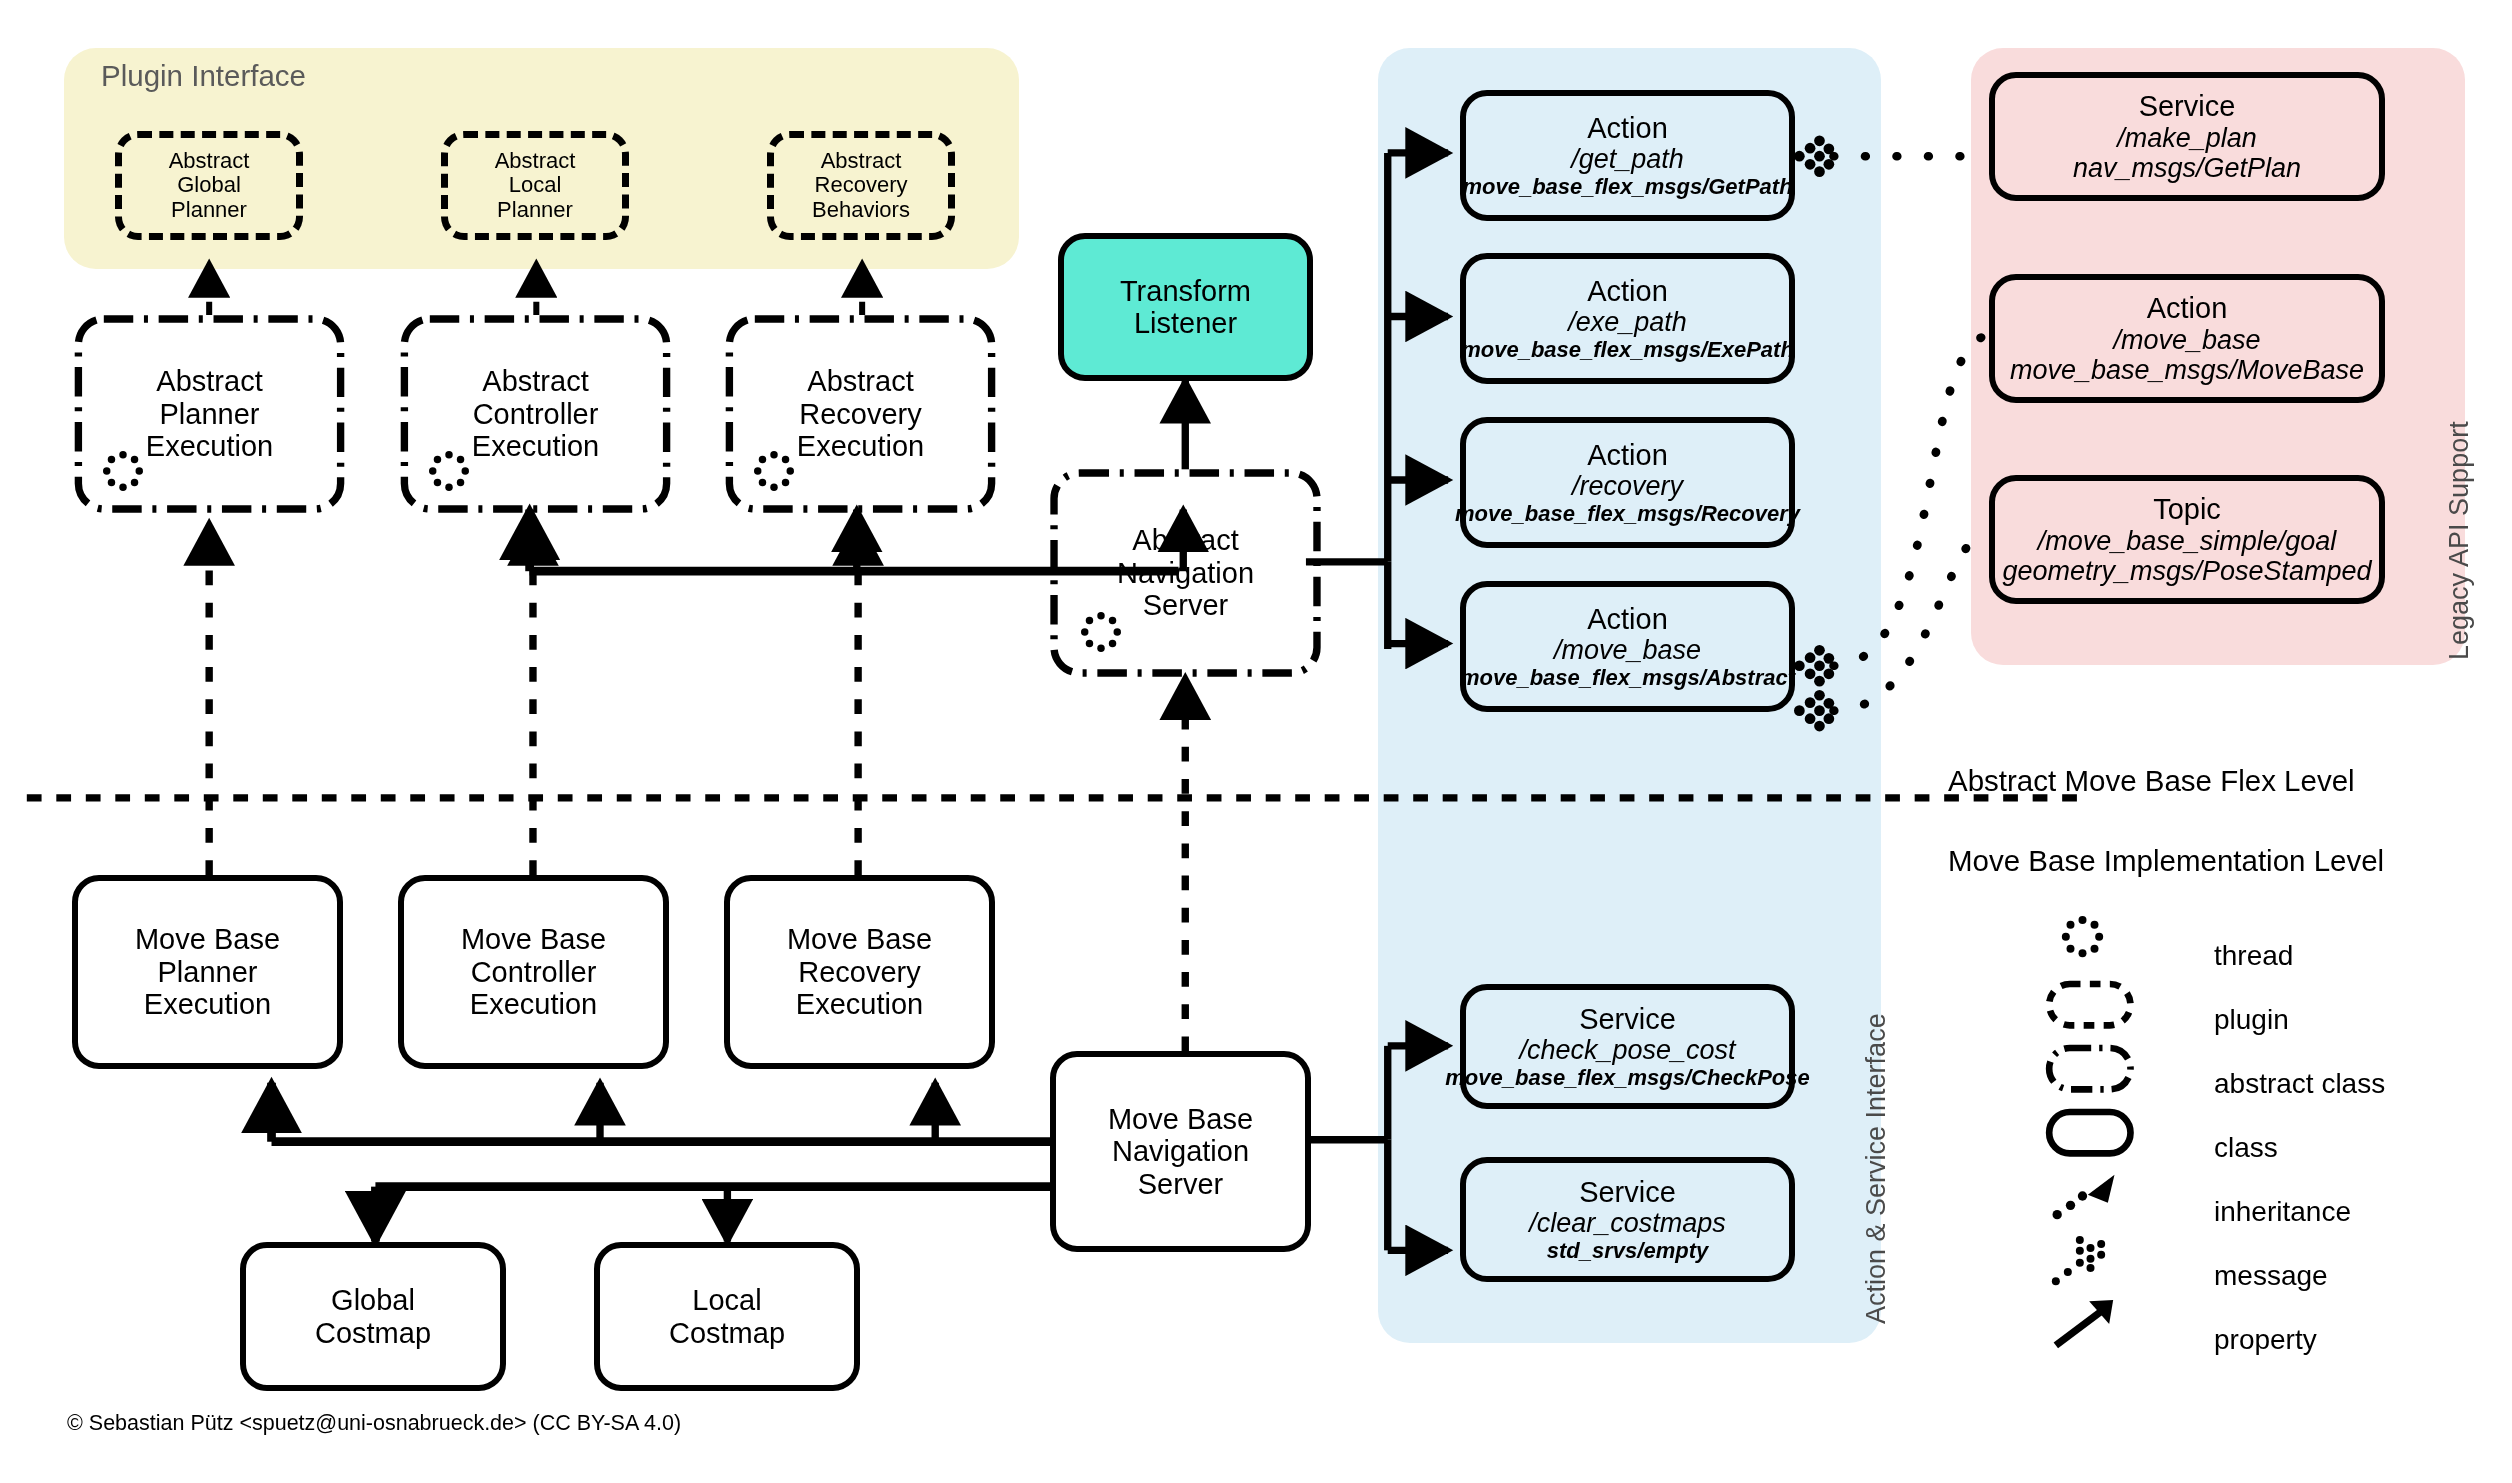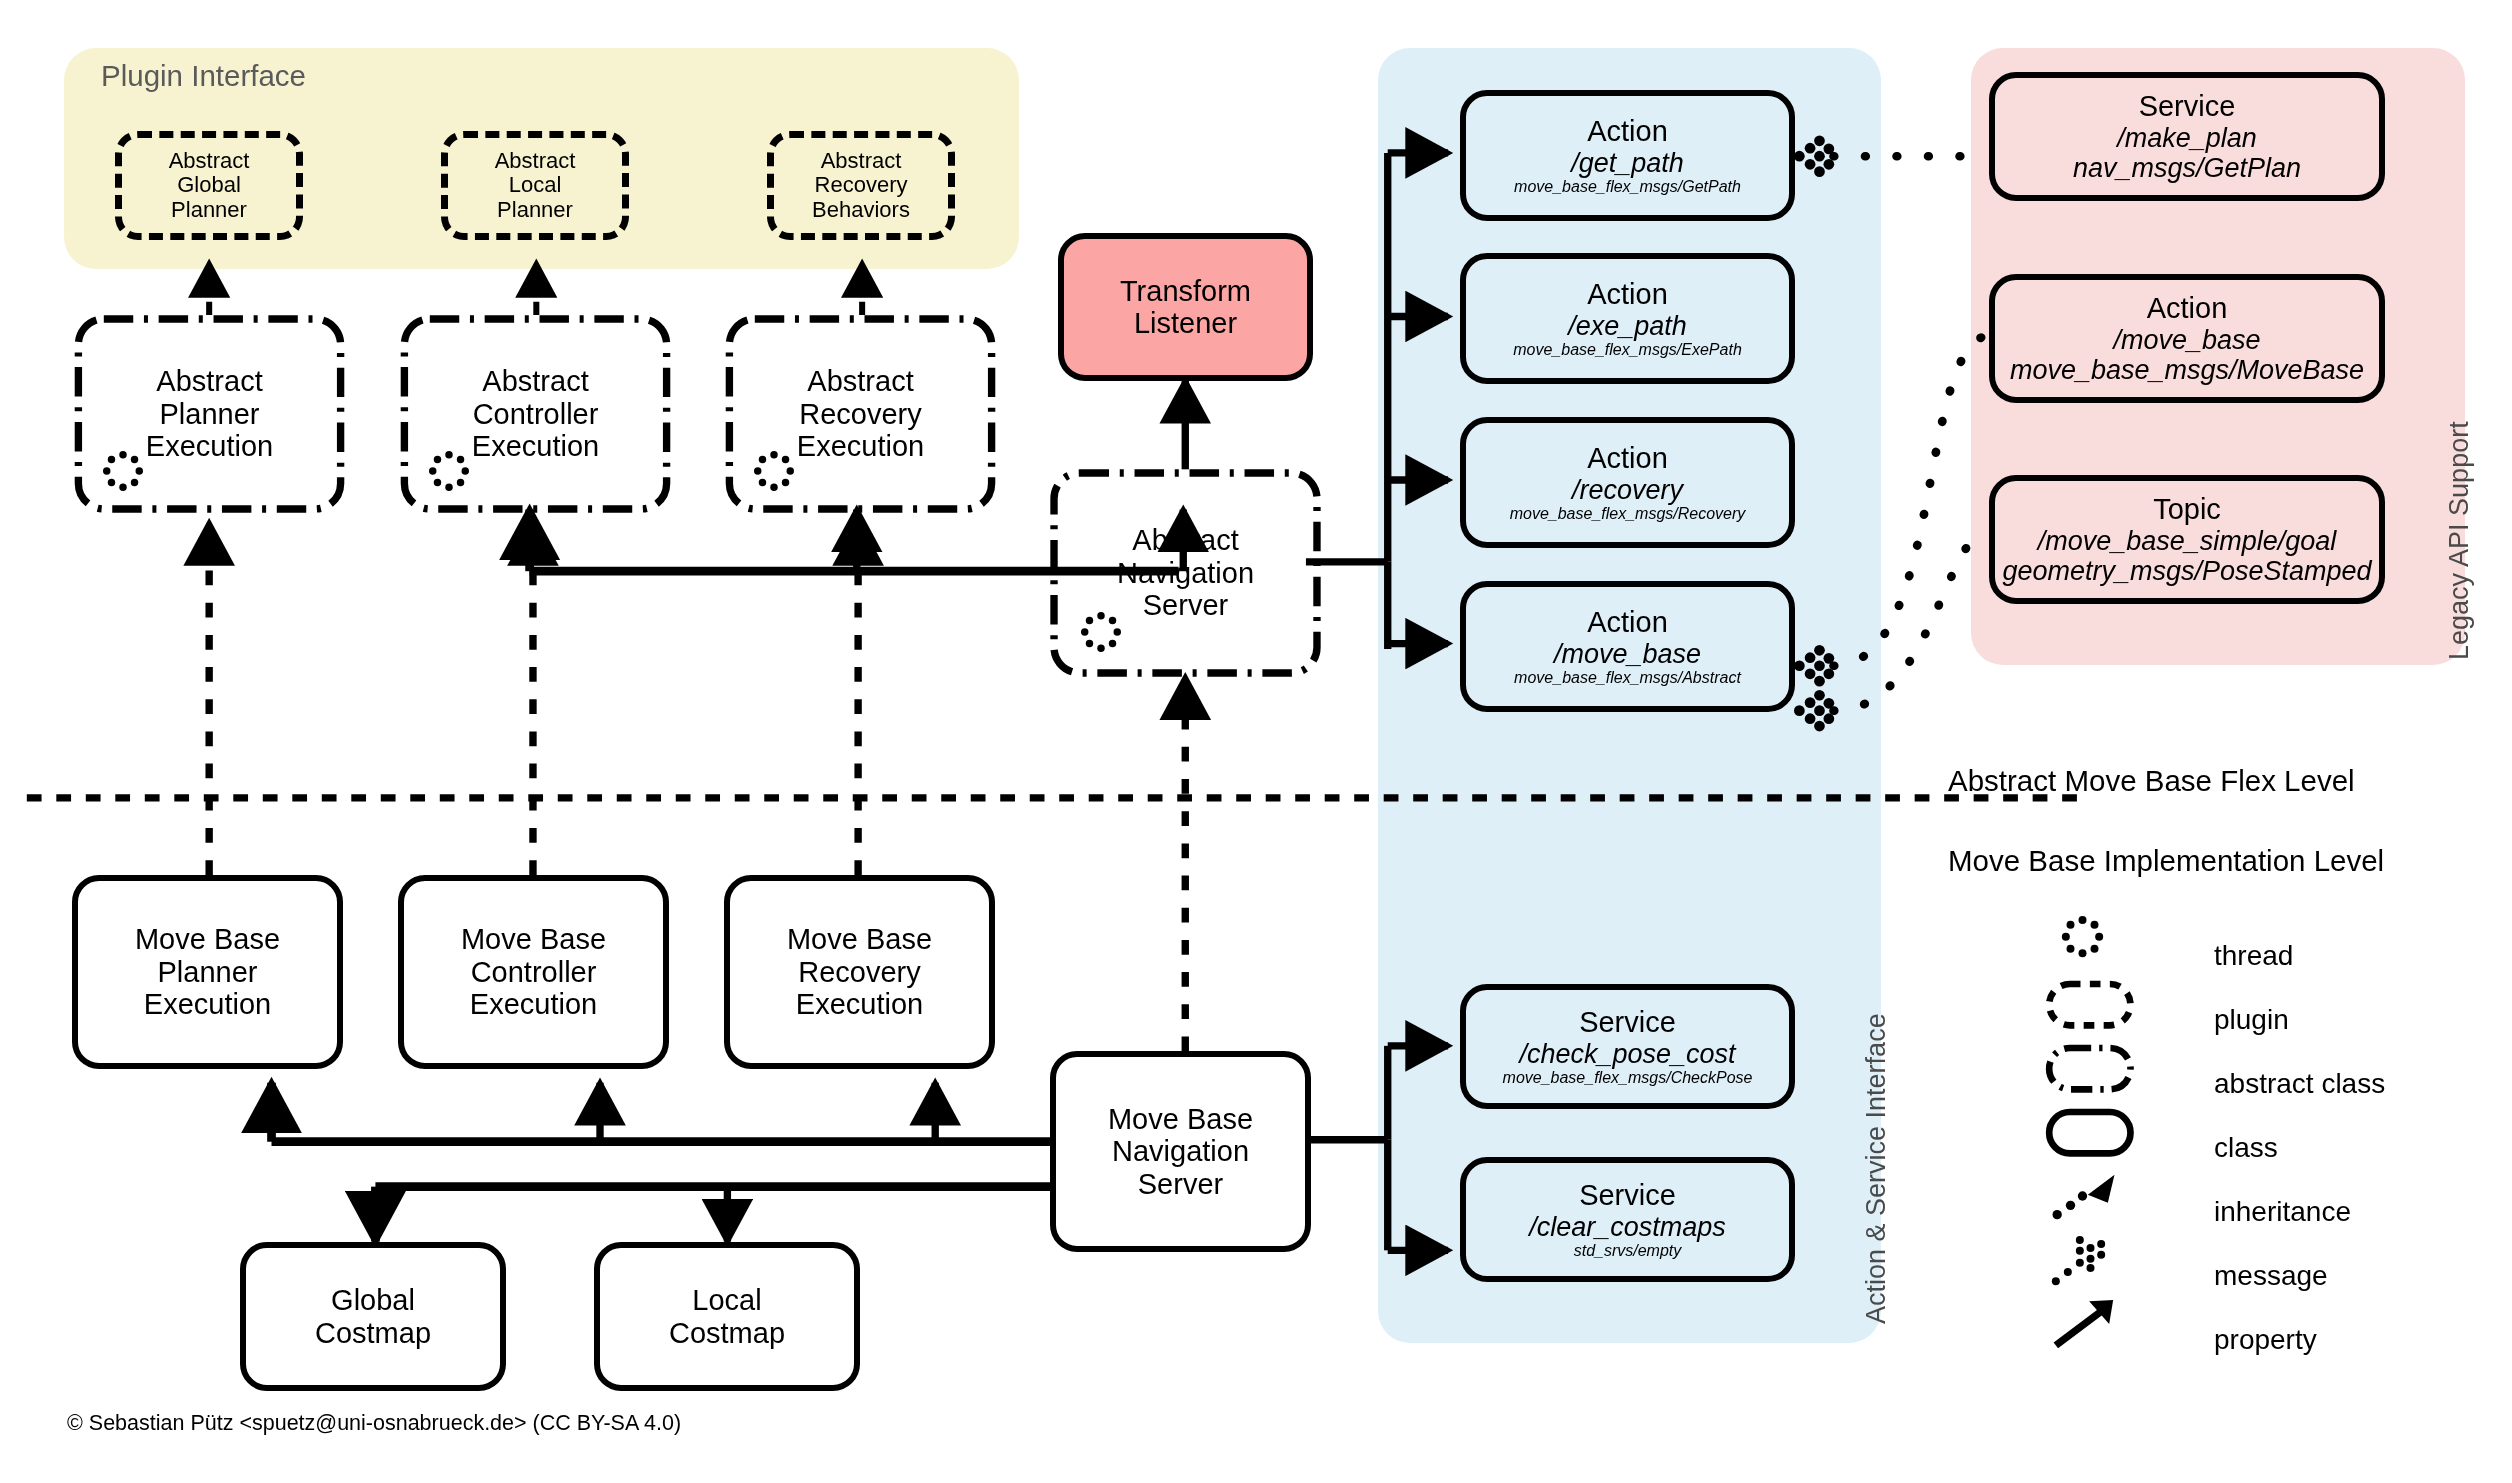--- a/index.html
+++ b/index.html
@@ -57,21 +57,21 @@
     flex-direction: column;
     align-items: center;
     justify-content: center;
     text-align: center;
     color: #000;
     background: transparent;
     line-height: 1.12;
   }
   .node .t1 { font-size: 29px; }
   .node .t2 { font-size: 27px; font-style: italic; }
-  .node .t3 { font-size: 16px; font-style: italic; }
+  .node .t3 { font-size: 22px; font-style: italic; font-weight: bold; }
 
   .klass { border: 6px solid #000; border-radius: 27px; }
   .plugin { border: 7.4px dashed #000; border-radius: 23px; }
   .plugin .t1 { font-size: 22px; }
 
   
   .absbox { position:absolute; }
   .absbox > svg { position:absolute; left:0; top:0; overflow:visible; }
   .absbox > .inner {
     position:absolute; left:0; top:0; width:100%; height:100%;
@@ -348,21 +348,21 @@
           <circle cx="55" cy="31" r="5.5"></circle>
       <circle cx="48" cy="48" r="5.5"></circle>
           <circle cx="31" cy="55" r="5.5"></circle>
           <circle cx="14" cy="48" r="5.5"></circle>
       <circle cx="7" cy="31" r="5.5"></circle>
           <circle cx="14" cy="14" r="5.5"></circle>
         </g>
       </svg>
   </div>
 
-  <div class="node klass" style="left:1058px; top:233px; width:255px; height:148px; background:#fca5a5;">
+  <div class="node klass" style="left:1058px; top:233px; width:255px; height:148px; background:#5eead4;">
     <div class="t1">Transform</div>
     <div class="t1">Listener</div>
   </div>
 
   <div class="node klass" style="left:72px; top:875px; width:271px; height:194px; background:#fff;">
     <div class="t1">Move Base</div>
     <div class="t1">Planner</div>
     <div class="t1">Execution</div>
   </div>
   <div class="node klass" style="left:398px; top:875px; width:271px; height:194px; background:#fff;">

